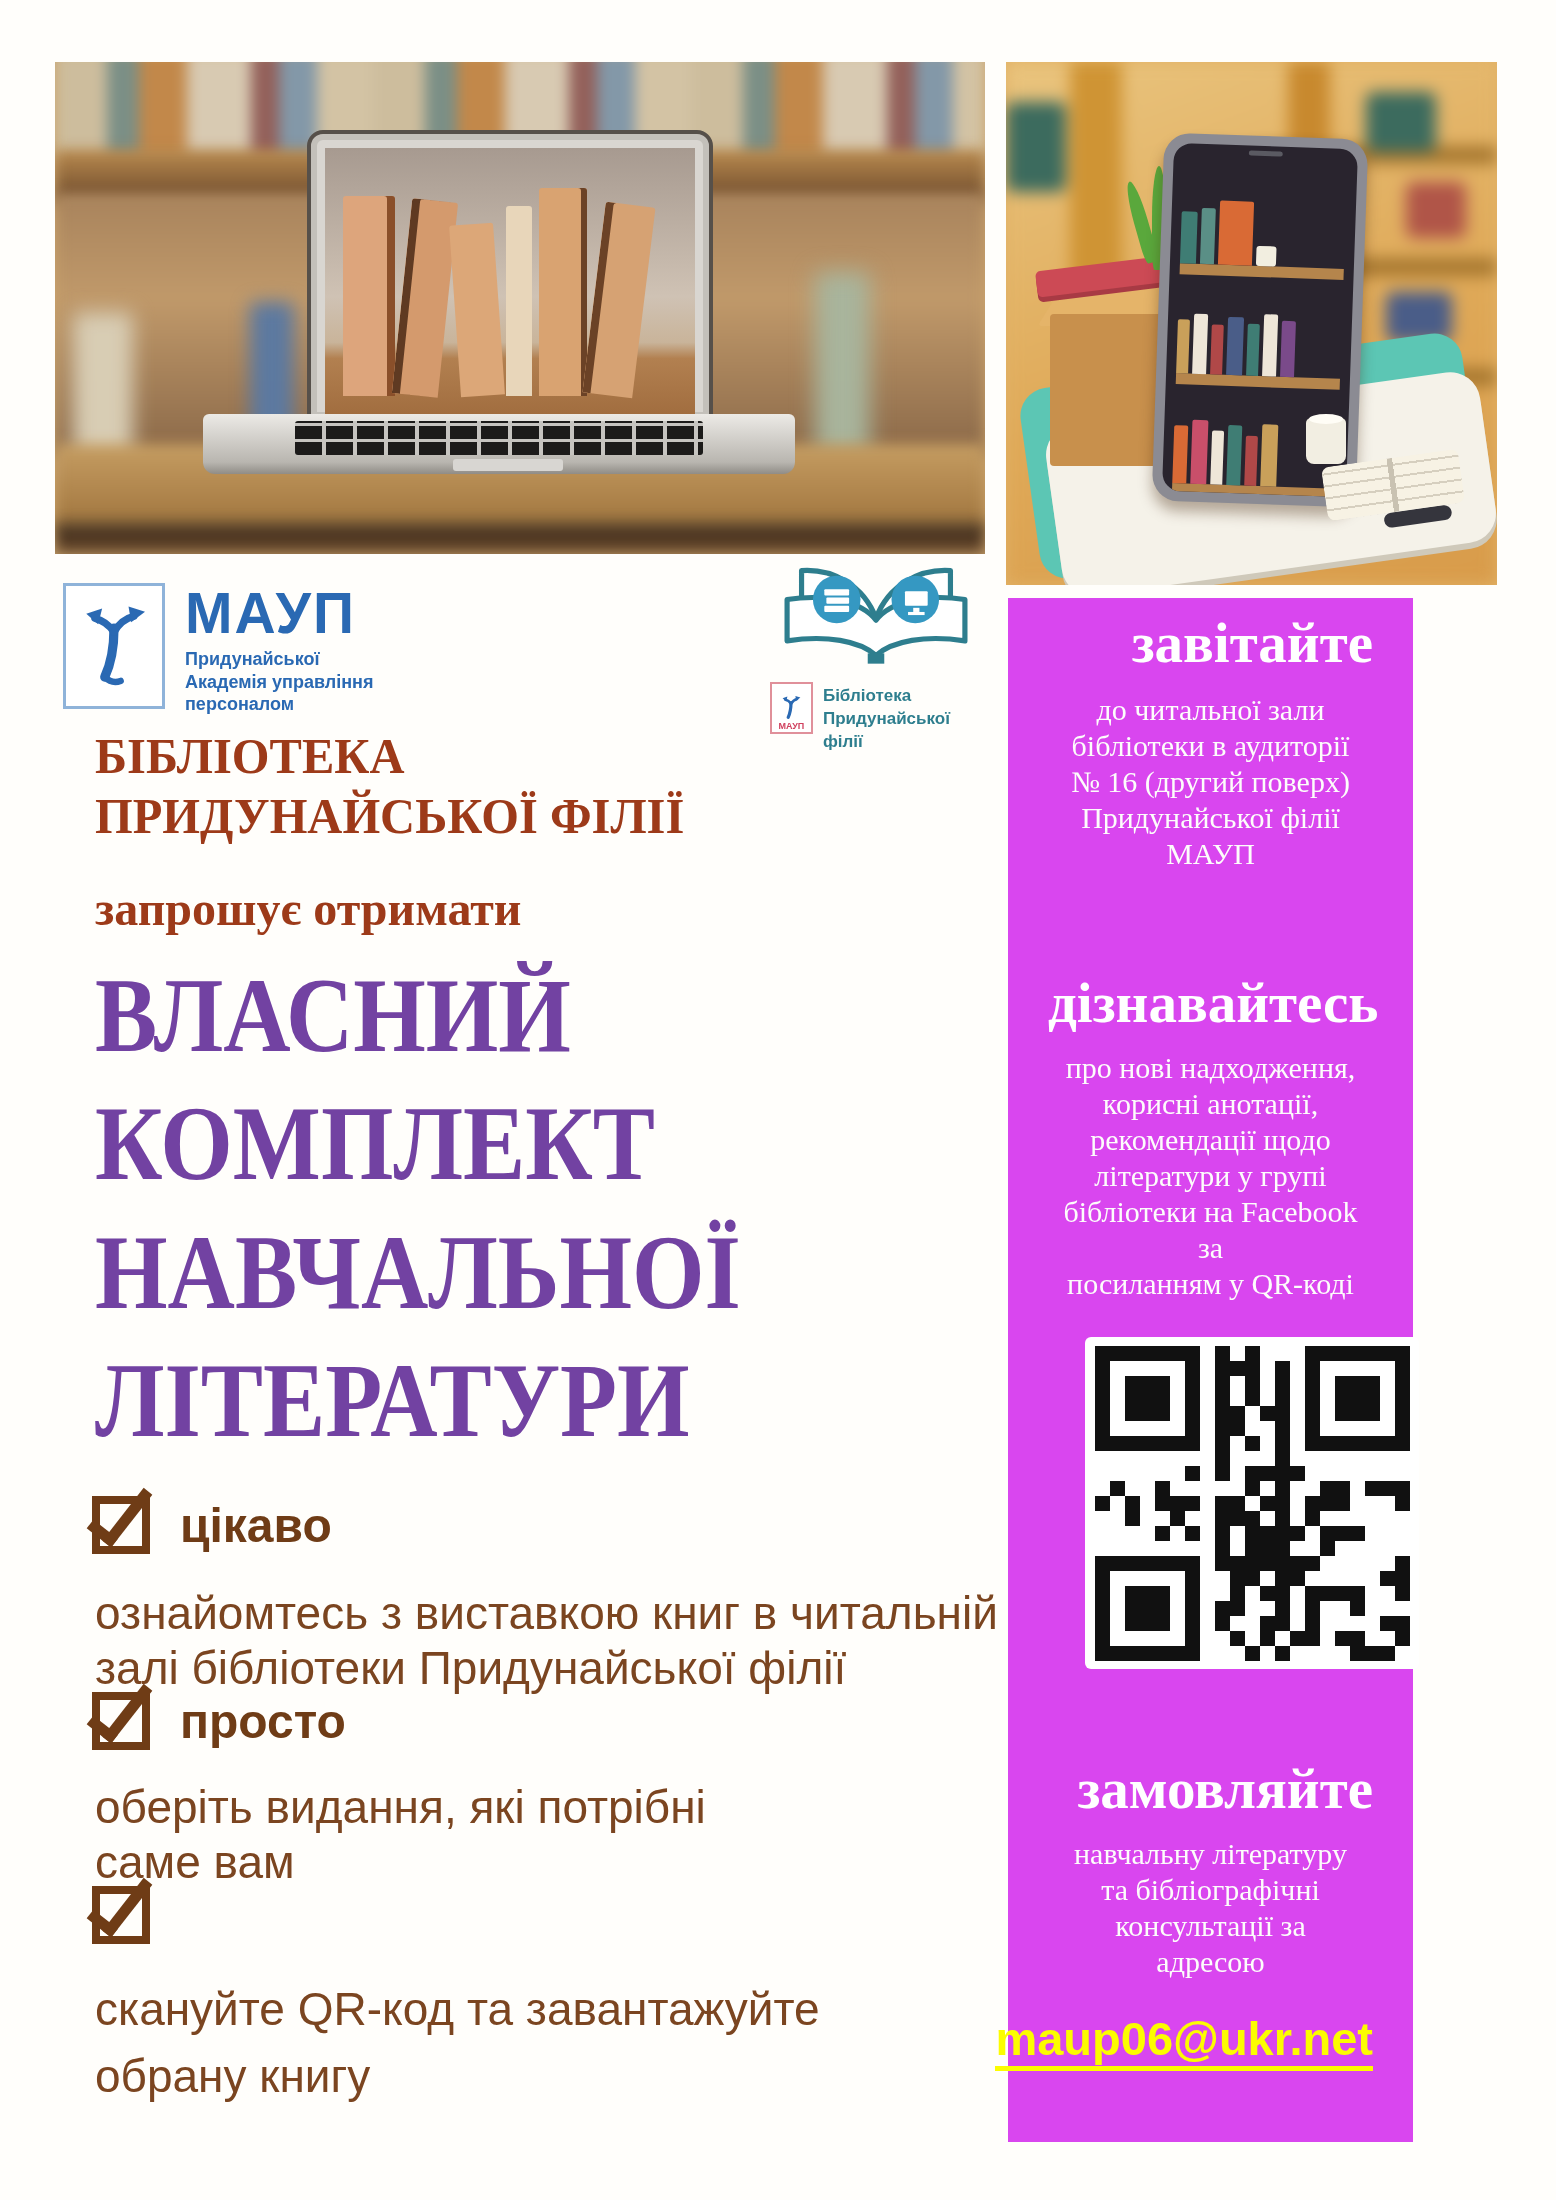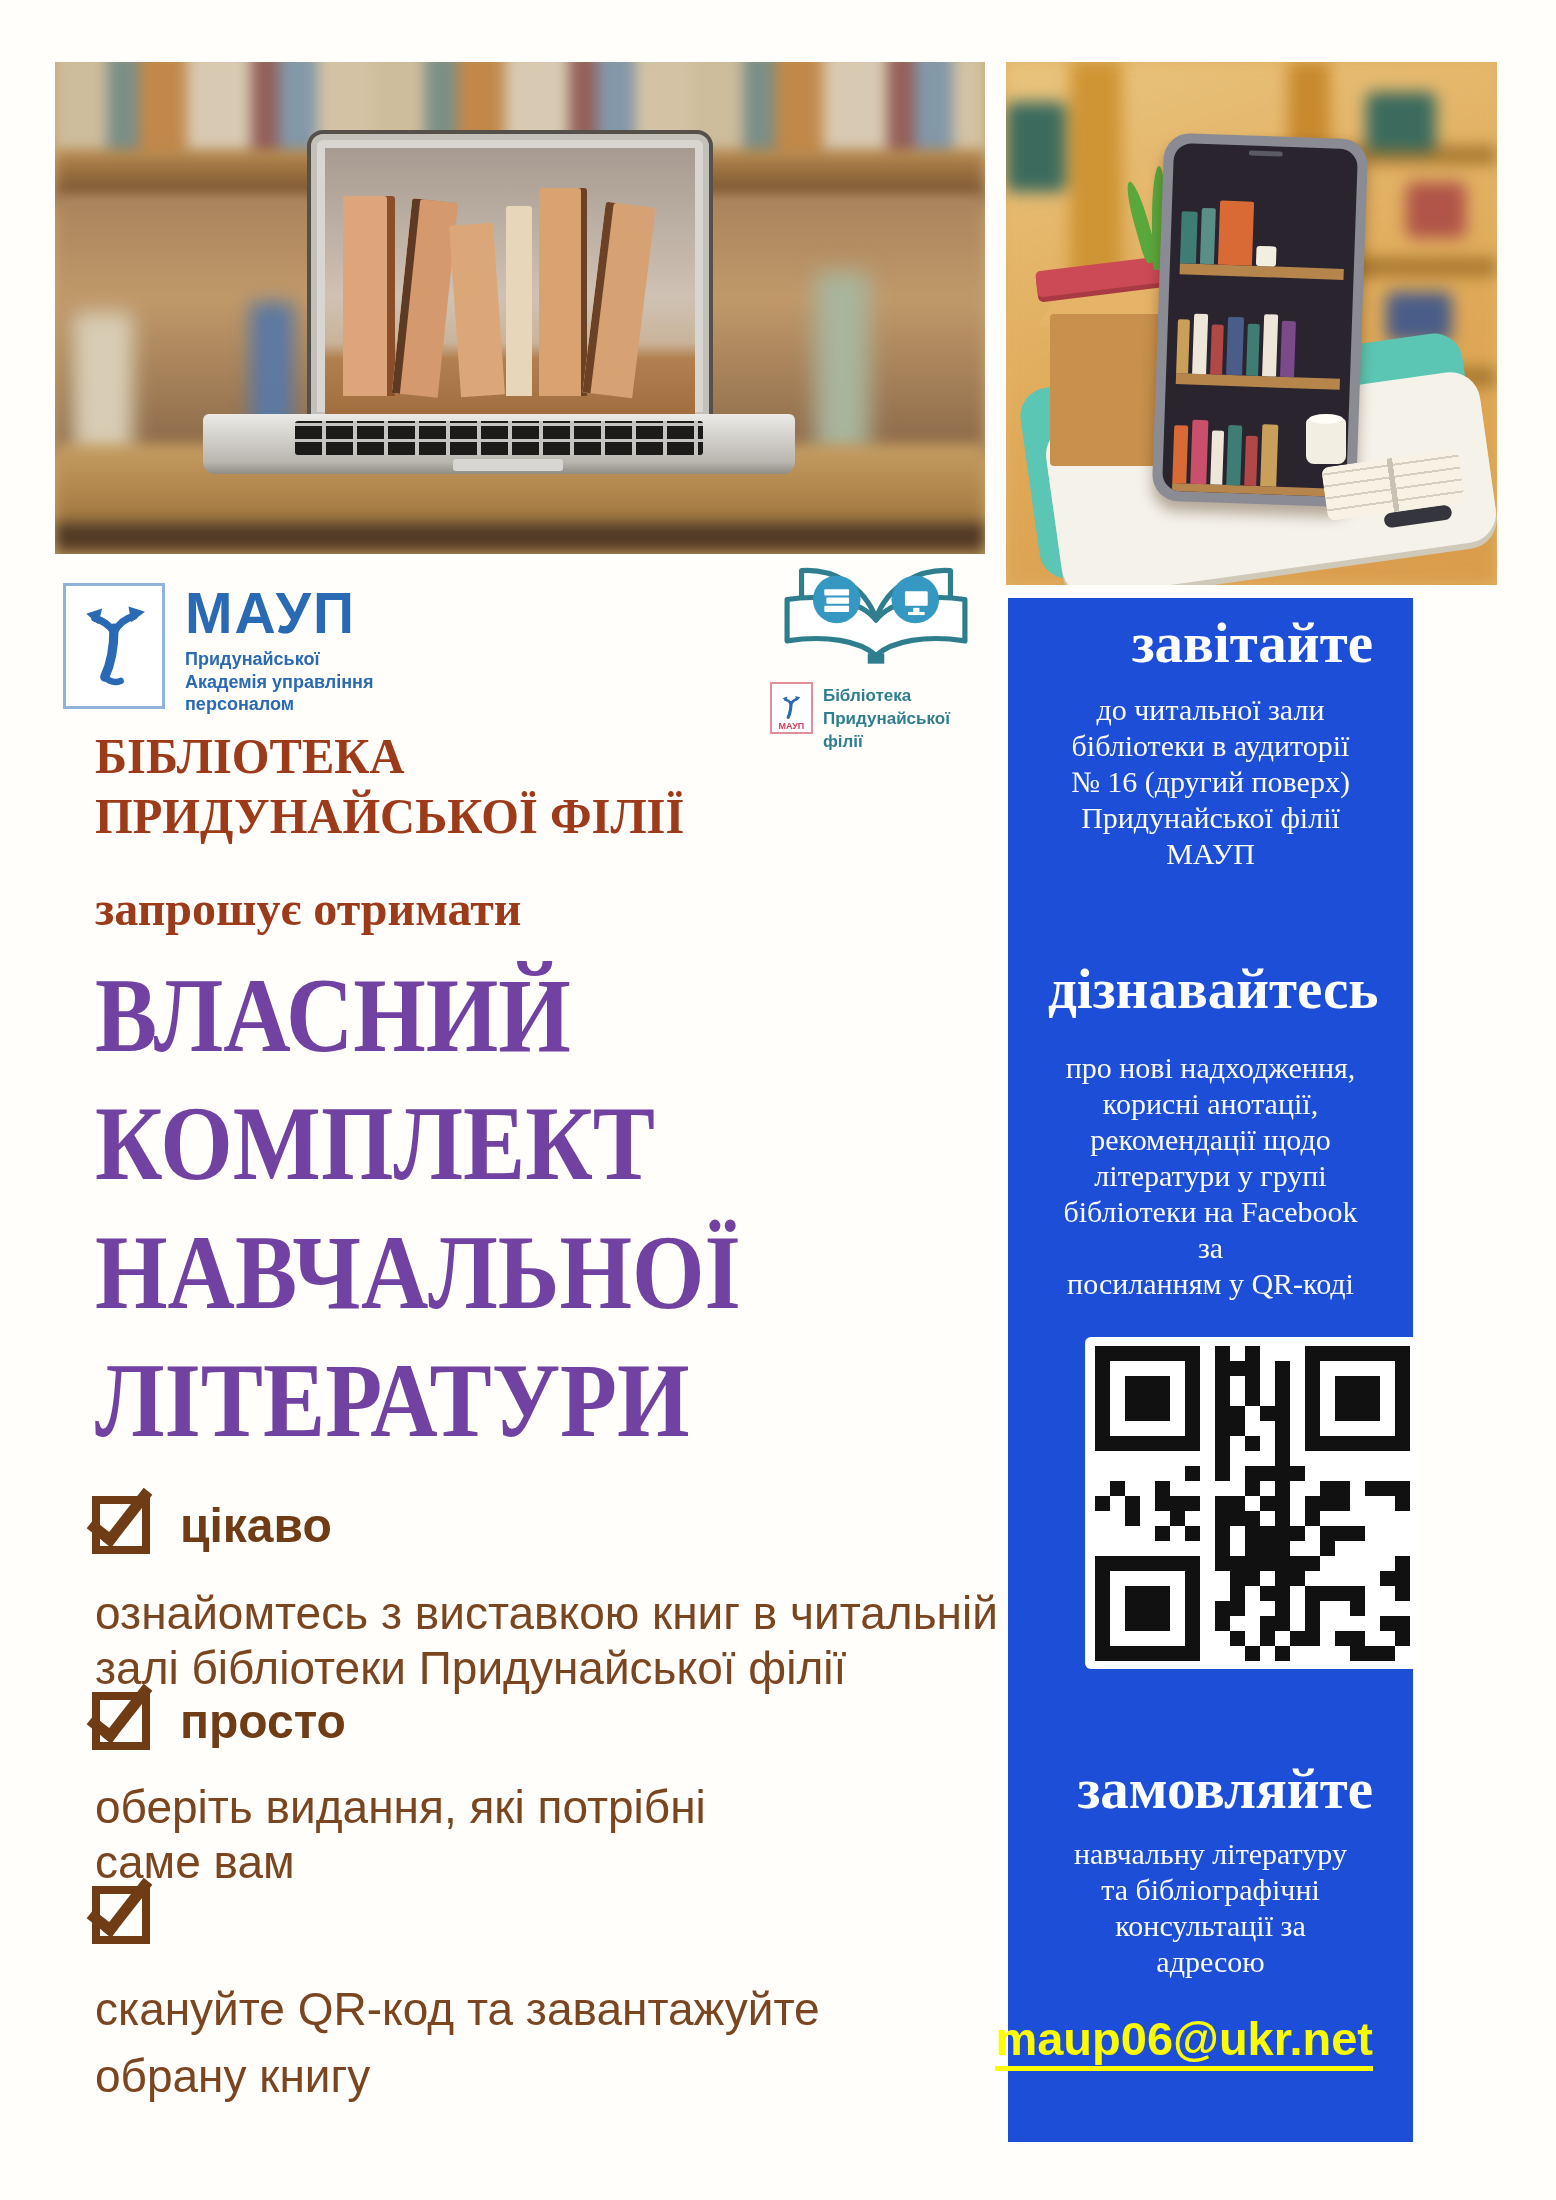--- a/index.html
+++ b/index.html
@@ -81,21 +81,21 @@
             font-size:106px;line-height:1.21;color:#7242a2;transform:scaleX(.88);transform-origin:left top;}
   .feature-row{position:absolute;left:92px;display:flex;align-items:center;gap:30px;}
   .checkbox{width:42px;height:42px;border:8px solid #6f3c16;position:relative;}
   .checkbox::after{content:"";position:absolute;left:4px;top:-26px;width:20px;height:56px;
     border-right:11px solid #6f3c16;border-bottom:11px solid #6f3c16;transform:rotate(38deg);}
   .feature-label{font-size:48px;font-weight:bold;color:#6f3c16;}
   .feature-desc{position:absolute;left:95px;font-size:46px;line-height:1.2;color:#7b4520;}
   #feature-desc-2{line-height:1.45;}
 
   
-  #sidebar{left:1008px;top:598px;width:405px;height:1544px;background:#1d4ed8;}
+  #sidebar{left:1008px;top:598px;width:405px;height:1544px;background:#d946ef;}
   .sb-head{position:absolute;left:40px;right:40px;text-align:right;color:#fff;
            font-family:"Liberation Serif",serif;font-weight:bold;font-size:57px;line-height:1.1;}
   .sb-body{position:absolute;left:40px;right:40px;text-align:center;color:#fdfdfb;
            font-family:"Liberation Serif",serif;font-size:30px;line-height:1.2;}
   #qr-box{position:absolute;left:77px;top:739px;width:334px;height:332px;background:#fff;border-radius:6px;
           display:flex;align-items:center;justify-content:center;}
   #email-link{position:absolute;right:40px;top:1414px;font-size:47px;font-weight:bold;color:#fcfc00;
               text-decoration:none;border-bottom:5px solid #fcfc00;line-height:1.15;}
 </style>
 </head>
@@ -270,21 +270,21 @@
 обрану книгу</div>
 
   <div class="abs" id="sidebar">
     <div class="sb-head" style="top:14px;">завітайте</div>
     <div class="sb-body pre" style="top:94px;">до читальної зали
 бібліотеки в аудиторії
 № 16 (другий поверх)
 Придунайської філії
 МАУП</div>
 
-    <div class="sb-head" style="top:360px;">дізнавайтесь</div>
+    <div class="sb-head" style="top:374px;">дізнавайтесь</div>
     <div class="sb-body pre" style="top:452px;">про нові надходження,
 корисні анотації,
 рекомендації щодо
 літератури у групі
 бібліотеки на Facebook за
 посиланням у QR-коді</div>
 
     <div id="qr-box">
       <svg id="qr-svg" width="315" height="315" viewBox="0 0 315 315">
           <rect x="0" y="0" width="15" height="15" fill="#111"></rect>

